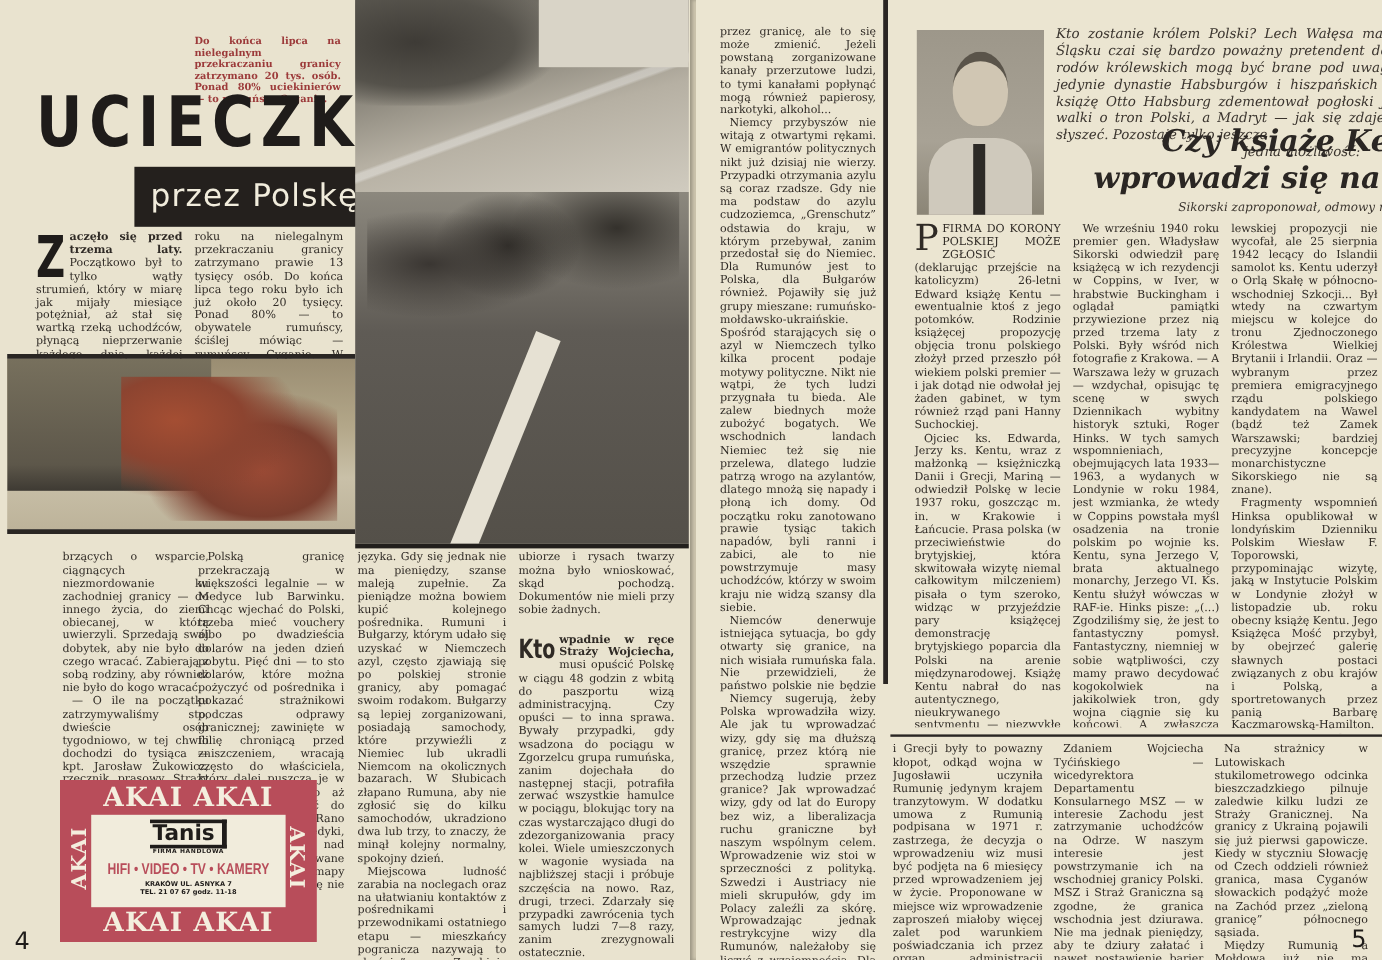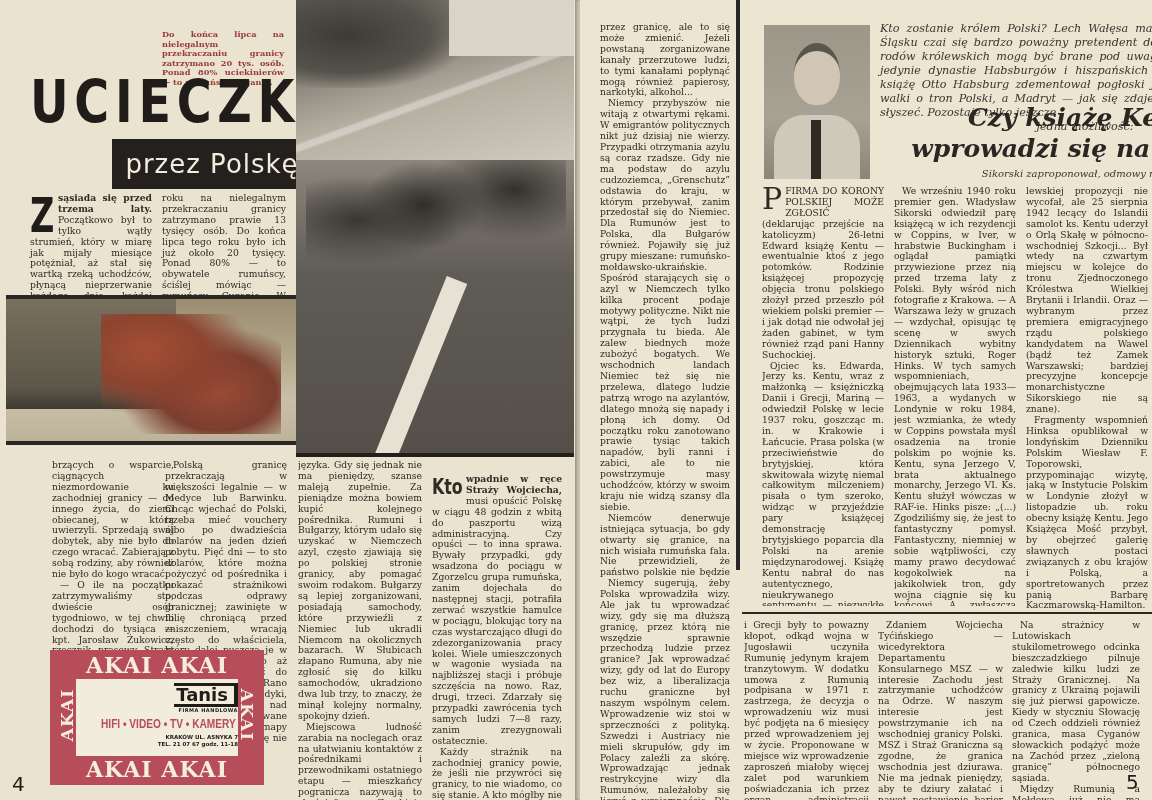--- a/index.html
+++ b/index.html
@@ -35,21 +35,21 @@
   .photo-woman { left: 6px; top: 295px; width: 290px; height: 150px; background: linear-gradient(180deg, #9a8d72 0%, #b3a789 40%, #c9c0a8 70%, #bdb39a 100%); border-top: 4px solid #2a2623; border-bottom: 4px solid #2a2623; }
   .photo-woman .wall { position: absolute; left: 0; top: 0; width: 170px; height: 110px; background: linear-gradient(180deg, #77705d 0%, #5d574a 80%, #3e3a33 100%); }
   .photo-woman .figure { position: absolute; left: 95px; top: 15px; width: 180px; height: 120px; background: radial-gradient(ellipse at 25% 30%, #a44e33 0%, #8c4430 30%, transparent 55%), radial-gradient(ellipse at 65% 65%, #9a4a35 0%, #7b3e2e 35%, transparent 60%); }
 
   .ad { position: absolute; left: 50px; top: 650px; width: 214px; height: 135px; background: #b84d5a; }
   .ad .akai { position: absolute; color: #f4eede; font-family: "DejaVu Serif", serif; font-weight: bold; letter-spacing: 1px; }
   .ad .top { left: 0; top: 2px; width: 214px; text-align: center; font-size: 22px; line-height: 26px; }
   .ad .bottom { left: 0; top: 106px; width: 214px; text-align: center; font-size: 22px; line-height: 26px; }
   .ad .left { left: -18px; top: 55px; width: 70px; text-align: center; font-size: 17px; transform: rotate(-90deg); }
   .ad .right { left: 162px; top: 55px; width: 70px; text-align: center; font-size: 17px; transform: rotate(90deg); }
-  .ad .inner { position: absolute; left: 26px; top: 29px; width: 162px; height: 77px; background: #f1ecdc; text-align: right; }
+  .ad .inner { position: absolute; left: 26px; top: 29px; width: 162px; height: 77px; background: #f1ecdc; text-align: center; }
   .ad .brand { display: inline-block; margin-top: 4px; font-family: "DejaVu Sans", sans-serif; font-weight: bold; font-size: 18px; line-height: 18px; color: #1f1c1a; border-right: 4px solid #1f1c1a; border-top: 3px solid #1f1c1a; border-bottom: 3px solid #1f1c1a; padding: 0 6px 0 2px; }
   .ad .firma { font-family: "DejaVu Sans", sans-serif; font-size: 5px; font-weight: bold; letter-spacing: .5px; color: #1f1c1a; }
   .ad .products { font-family: "Liberation Sans", sans-serif; font-size: 13px; font-weight: bold; color: #b84d5a; transform: scaleX(.78); margin-top: 3px; white-space: nowrap; margin-left: -20px; margin-right: -20px; }
   .ad .addr { font-family: "DejaVu Sans", sans-serif; font-size: 5.5px; font-weight: bold; color: #1f1c1a; line-height: 7px; margin-top: 3px; }
 
   .pagenum { position: absolute; font-family: "DejaVu Sans", sans-serif; font-size: 20px; color: #1f1c1a; }
 
   .kto-cap { float: left; font-family: "DejaVu Sans", sans-serif; font-weight: bold; font-size: 22px; line-height: 26px; margin: 0 4px 0 0; transform: scaleX(.72); transform-origin: left; width: 30px; }
 
   
@@ -68,21 +68,21 @@
 </head>
 <body>
 
 <div class="page page-left">
   <div class="lead-red">Do końca lipca na nielegalnym przekraczaniu granicy zatrzymano 20 tys. osób. Ponad 80% uciekinierów — to rumuńscy Cyganie.</div>
   <div class="title-main">UCIECZKA</div>
   <div class="title-sub">przez Polskę</div>
 
   <div class="col" style="left:30px; top:193px; width:122px;">
     <span class="dropcap-Z">Z</span>
-    <b>sąsiada się przed trzema laty.</b>
+    <b>aczęło się przed trzema laty.</b>
     <span>Początkowo był to tylko wątły strumień, który w miarę jak mijały miesiące potężniał, aż stał się wartką rzeką uchodźców, płynącą nieprzerwanie każdego dnia, każdej nocy. Rzeką biednych ludzi, nędznie odzianych, zalegających ulice, stacje kolejowe polskich miast, koczujących na wysypiskach, że-</span>
   </div>
   <div class="col" style="left:162px; top:193px; width:124px;">
     <p class="noind">roku na nielegalnym przekraczaniu granicy zatrzymano prawie 13 tysięcy osób. Do końca lipca tego roku było ich już około 20 tysięcy. Ponad 80% — to obywatele rumuńscy, ściślej mówiąc — rumuńscy Cyganie. W strażnicach Zgorzelec i Porajów grupy 30—40-osobowe trafiają się niemal codziennie. Największą zatrzymano w okolicach Gubina, wśród 108 osób było 33 dzieci. W ta-</p>
   </div>
 
   <div class="photo photo-woman">
     <div class="wall"></div>
       <div class="figure"></div>
   </div>
@@ -101,20 +101,21 @@
   </div>
   <div class="col" style="left:165px; top:460px; width:122px;">
     <p>Polską granicę przekraczają w większości legalnie — w Medyce lub Barwinku. Chcąc wjechać do Polski, trzeba mieć vouchery albo po dwadzieścia dolarów na jeden dzień pobytu. Pięć dni — to sto dolarów, które można pożyczyć od pośrednika i pokazać strażnikowi podczas odprawy granicznej; zawinięte w folię chroniącą przed zniszczeniem, wracają często do właściciela, który dalej puszcza je w obieg. Pięć dni to aż nadto, aby dotrzeć do Niemiec. Rano wyjeżdżają z Medyki, wieczorem są już nad Odrą. Naszkicowane odręcznie plany i mapy służą pomocą, gdy się nie zna ani terenu, ani</p>
   </div>
   <div class="col" style="left:298px; top:460px; width:124px; height:340px; overflow:hidden;">
     <p class="noind">języka. Gdy się jednak nie ma pieniędzy, szanse maleją zupełnie. Za pieniądze można bowiem kupić kolejnego pośrednika. Rumuni i Bułgarzy, którym udało się uzyskać w Niemczech azyl, często zjawiają się po polskiej stronie granicy, aby pomagać swoim rodakom. Bułgarzy są lepiej zorganizowani, posiadają samochody, które przywieźli z Niemiec lub ukradli Niemcom na okolicznych bazarach. W Słubicach złapano Rumuna, aby nie zgłosić się do kilku samochodów, ukradziono dwa lub trzy, to znaczy, że minął kolejny normalny, spokojny dzień.</p>
     <p>Miejscowa ludność zarabia na noclegach oraz na ułatwianiu kontaktów z pośrednikami i przewodnikami ostatniego etapu — mieszkańcy pogranicza nazywają to „kuźnią”. Zarabiają rówineż taksówkarze. Życzy sobie pasażer jechać do granicy — jedziemy do granicy, a że pasażer jest szlachetny i hojny — taksówkarz zamiar wiezie na Zachód, tego kto wcale nie musi wiedzieć, choć wie, bo pieniądze zarabia się, nie wskazuje licznik.</p>
 
   </div>
   <div class="col" style="left:432px; top:460px; width:130px; height:340px; overflow:hidden;">
+    <p class="noind">ubiorze i rysach twarzy można było wnioskować, skąd pochodzą. Dokumentów nie mieli przy sobie żadnych.</p>
     <div style="margin-top:14px;">
       <span class="kto-cap">Kto</span>
       <b>wpadnie w ręce Straży Wojciecha,</b>
       <span>musi opuścić Polskę w ciągu 48 godzin z wbitą do paszportu wizą administracyjną. Czy opuści — to inna sprawa. Bywały przypadki, gdy wsadzona do pociągu w Zgorzelcu grupa rumuńska, zanim dojechała do następnej stacji, potrafiła zerwać wszystkie hamulce w pociągu, blokując tory na czas wystarczająco długi do zdezorganizowania pracy kolei. Wiele umieszczonych w wagonie wysiada na najbliższej stacji i próbuje szczęścia na nowo. Raz, drugi, trzeci. Zdarzały się przypadki zawrócenia tych samych ludzi 7—8 razy, zanim zrezygnowali ostatecznie.</span>
     </div>
     <p>Każdy strażnik na zachodniej granicy powie, że jeśli nie przywróci się granicy, to nie wiadomo, co się stanie. A kto mógłby nie wie, co się stanie, to wiadomo, że nie da się zrobić i będzie nadal ich tak zwany przejść — jak do tej pory — ugaszać się za Rumunami albo płać podanie o zwolnienie, bo kto wytrzyma trzy lata pod gądzie wolnych zobót i uchodźców. Mówią, że sprawa jest nagląca, w obecnej sytuacji służba graniczna nie może się skoncentrować na przemycie, który trwa nieustannie. Rumuni nie są po przemycie, zajmują się bowiem tylko przejściem</p>
   </div>
 
   <div class="ad">
     <div class="akai top">AKAI AKAI</div>

